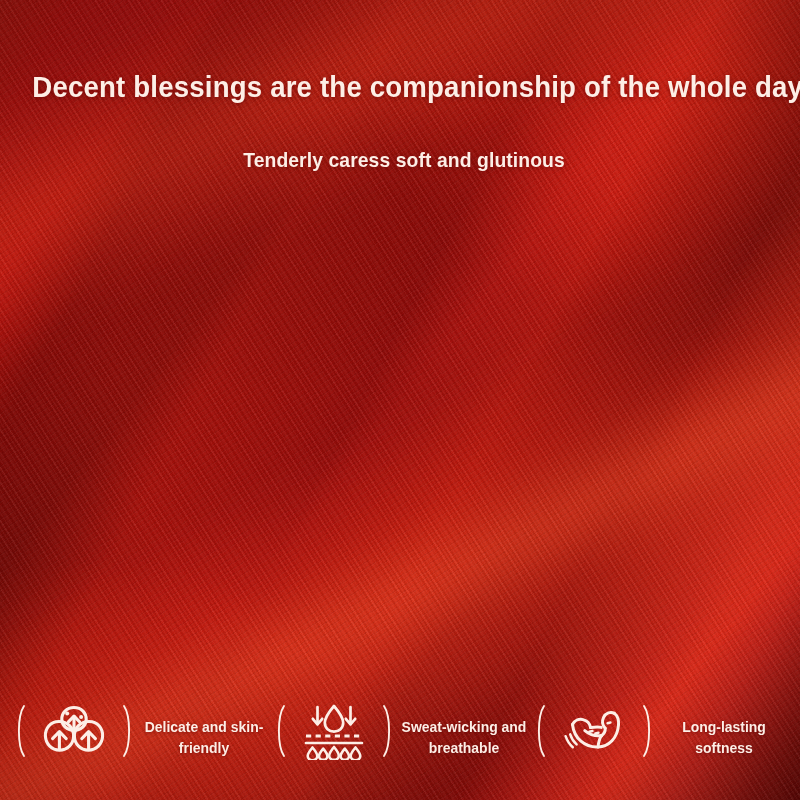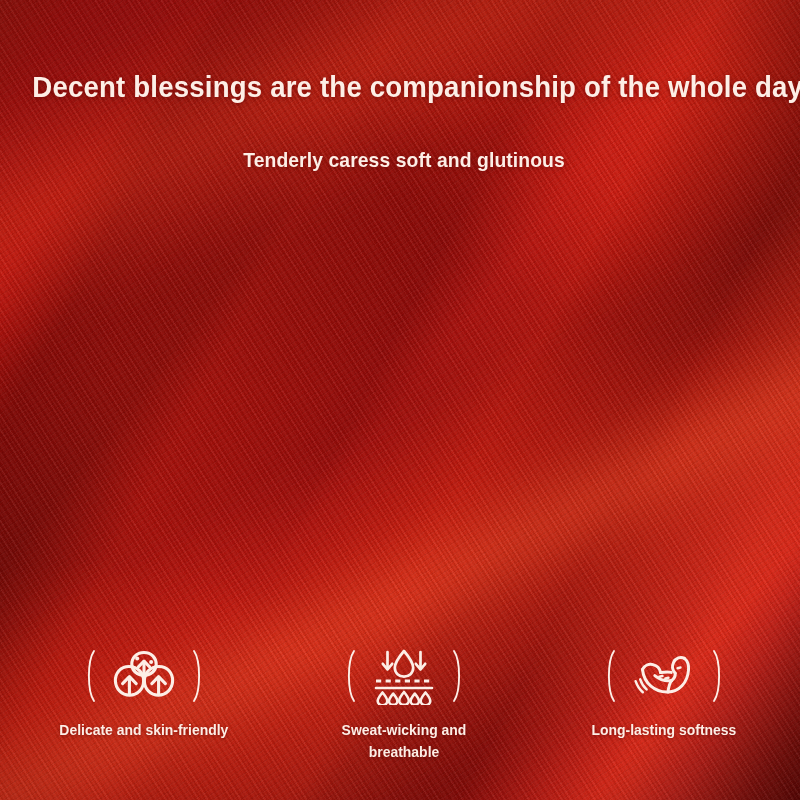--- a/index.html
+++ b/index.html
@@ -177,21 +177,21 @@
     bottom: 38px;
     display: flex;
     align-items: flex-start;
     justify-content: space-around;
     padding: 0 14px;
     box-sizing: border-box;
   }
   .feature {
     flex: 1 1 0;
     display: flex;
-    flex-direction: column;
+    flex-direction: row;
     align-items: center;
   }
   .feature-icon-row {
     display: flex;
     align-items: center;
     justify-content: center;
     height: 62px;
     gap: 10px;
   }
   .paren {

